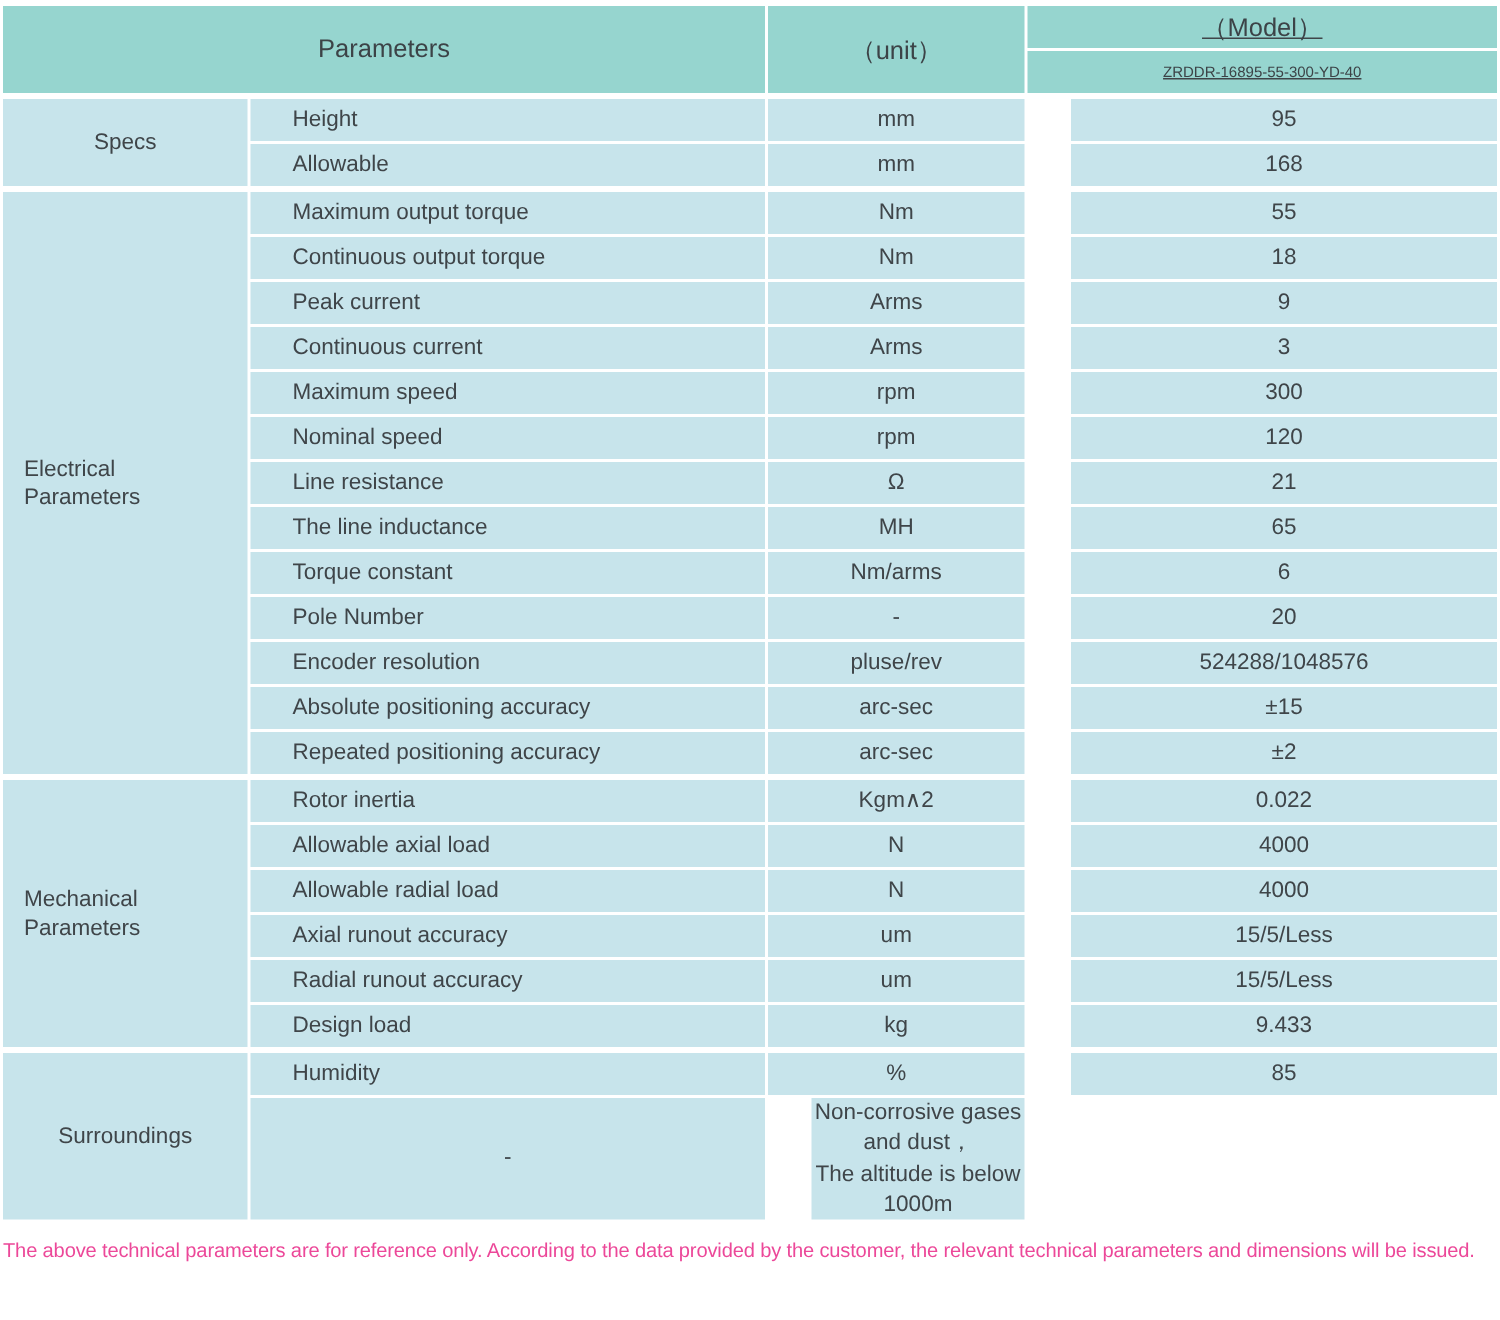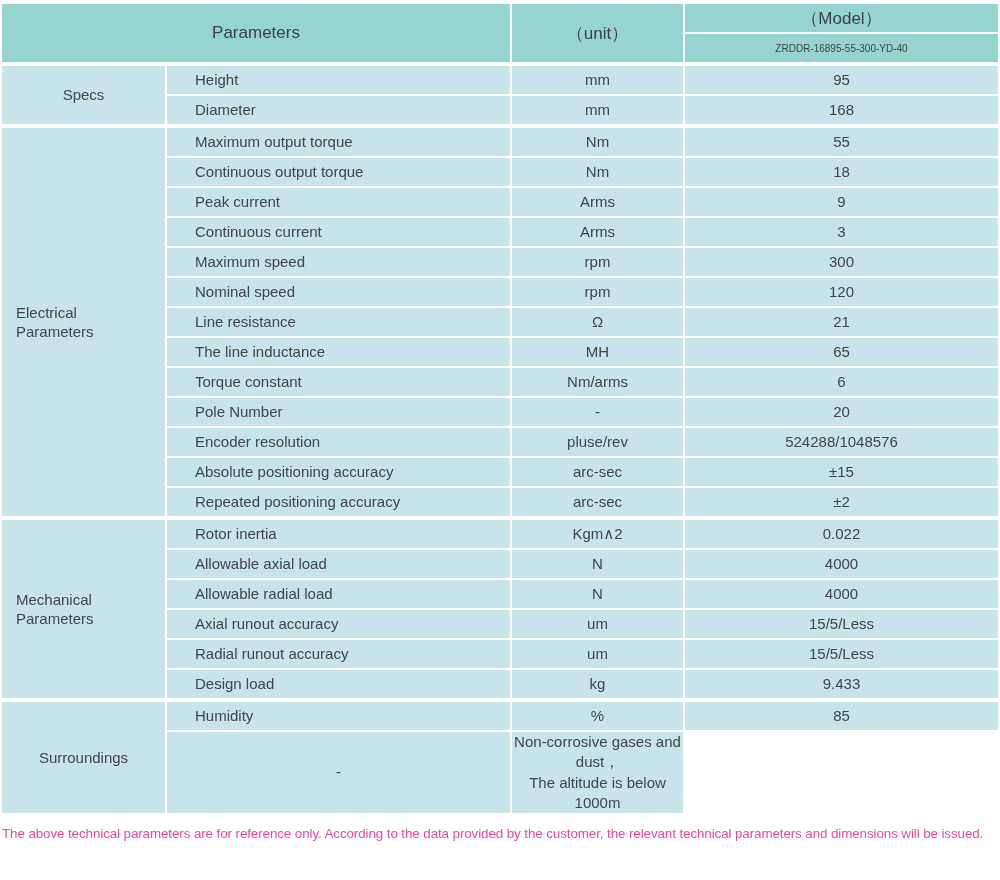--- a/index.html
+++ b/index.html
@@ -29,20 +29,21 @@
     display: flex;
     align-items: center;
     justify-content: center;
     font-size: 17px;
     color: #3c4347;
   }
   .model-group {
     display: flex;
     flex-direction: column;
     gap: 2px;
+    text-decoration: underline;
   }
   .model-group .h-cell { flex: 1; }
   .model-value-cell { font-size: 10px; }
   
   .section {
     display: grid;
     grid-template-columns: 163px 1fr;
     gap: 2px;
     margin-top: 4px;
   }
@@ -74,21 +75,21 @@
     justify-content: center;
     font-size: 15px;
     text-align: center;
     line-height: 1.35;
   }
   .name-cell {
     justify-content: flex-start;
     text-align: center;
     padding-left: 28px;
   }
-  .value-cell { flex-direction: column; }
+  .value-cell { flex-direction: column; margin-left: 29px; }
   
   .footer-note {
     margin-top: 13px;
     padding: 0 2px;
     font-size: 13.4px;
     color: #ec4899;
     letter-spacing: -0.1px;
     white-space: nowrap;
   }
 </style>
@@ -117,21 +118,21 @@
   <div id="table-body">
       <div class="section">
         <div class="section-label">Specs</div>
         <div class="rows">
           <div class="row">
             <div class="cell name-cell">Height</div>
             <div class="cell unit-cell">mm</div>
             <div class="cell value-cell">95</div>
           </div>
           <div class="row">
-            <div class="cell name-cell">Diameter</div>
+            <div class="cell name-cell">Allowable</div>
             <div class="cell unit-cell">mm</div>
             <div class="cell value-cell">168</div>
           </div>
         </div>
       </div>
       <div class="section">
         <div class="section-label">Electrical Parameters</div>
         <div class="rows">
           <div class="row">
             <div class="cell name-cell">Maximum output torque</div>

